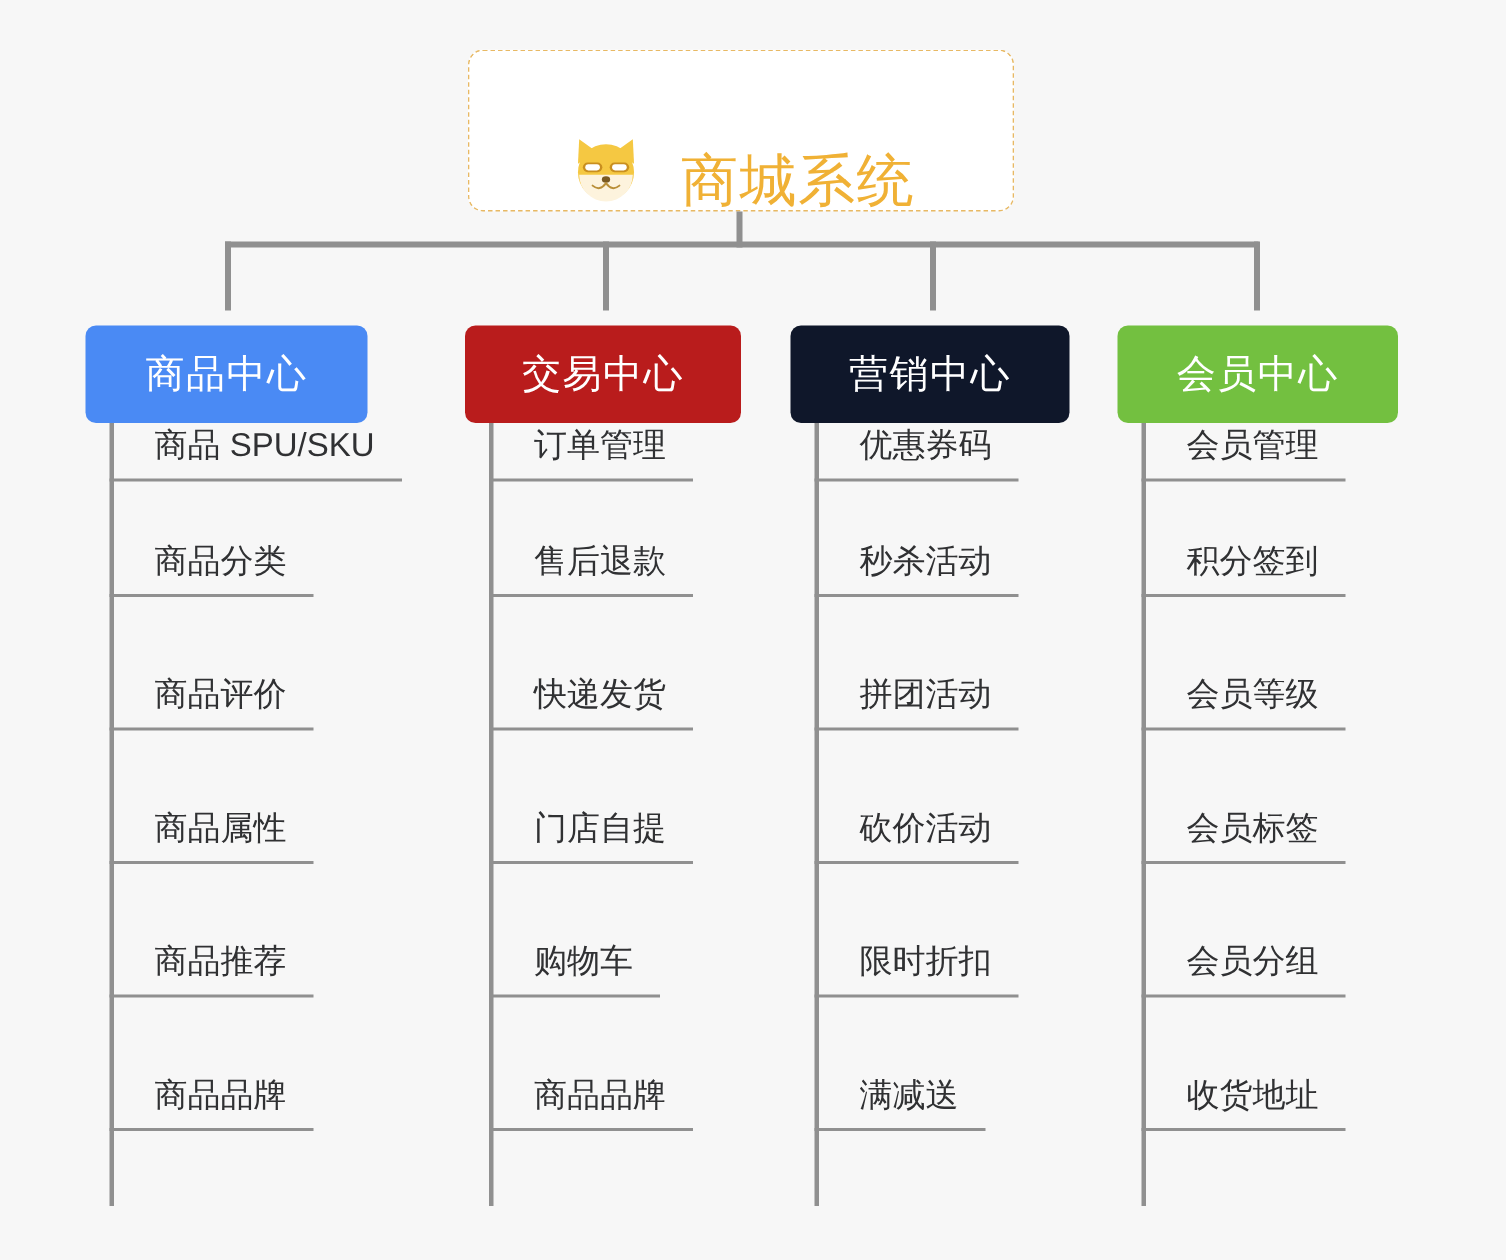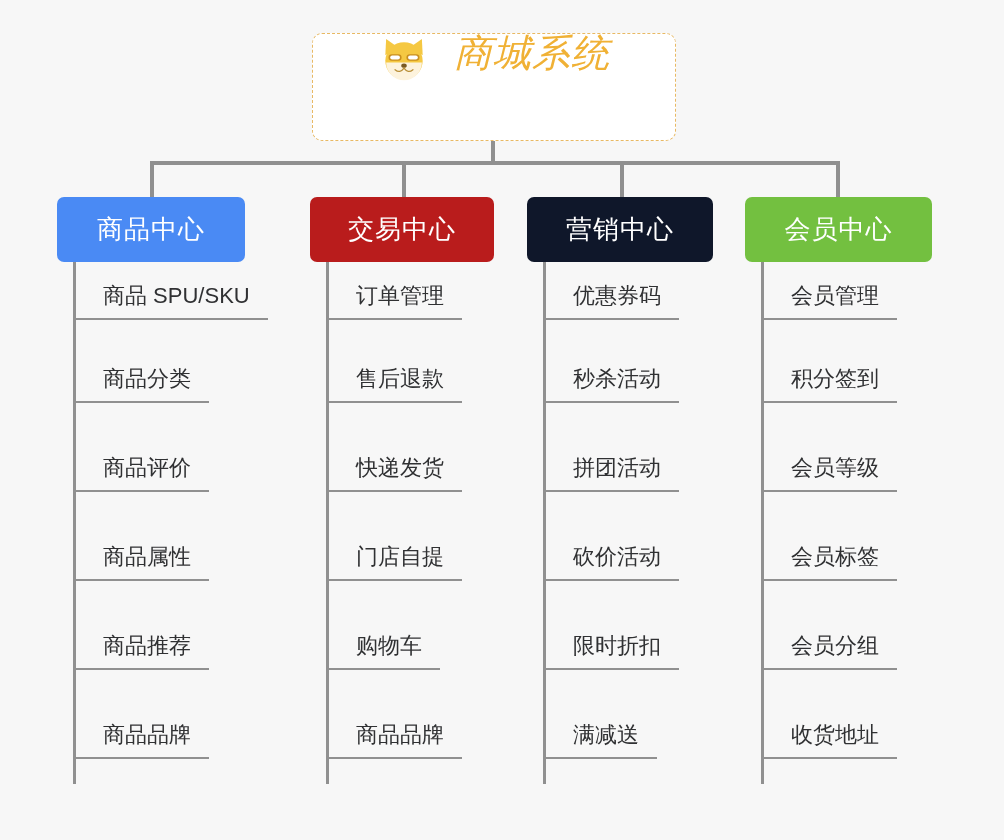--- a/index.html
+++ b/index.html
@@ -26,24 +26,23 @@
     position: absolute;
     left: 312px;
     top: 33px;
     width: 364px;
     height: 108px;
     box-sizing: border-box;
     background: #ffffff;
     border: 1px dashed #e8b964;
     border-radius: 10px;
     display: flex;
-    align-items: flex-start;
+    align-items: flex-end;
     justify-content: center;
     gap: 24px;
-    font-style: italic;
   }
   .root-icon {
     width: 52px;
     height: 52px;
     flex: 0 0 auto;
     display: block;
   }
   .root-title {
     font-size: 38px;
     line-height: 1;
@@ -75,21 +74,21 @@
     height: 46px;
   }
   .conn-drop.c0 { left: 150px; }
   .conn-drop.c1 { left: 402px; }
   .conn-drop.c2 { left: 620px; }
   .conn-drop.c3 { left: 836px; }
 
   
   .column {
     position: absolute;
-    top: 197px;
+    top: 217px;
   }
   .column.c0 { left: 57px;  width: 188px; }
   .column.c1 { left: 310px; width: 184px; }
   .column.c2 { left: 527px; width: 186px; }
   .column.c3 { left: 745px; width: 187px; font-family: Liberation Serif, serif; }
 
   .cat-box {
     height: 65px;
     border-radius: 7px;
     display: flex;
@@ -116,21 +115,21 @@
     width: 3px;
     height: 100%;
     background: #909090;
   }
 
   .leaf-item {
     position: relative;
     height: 89px;
     box-sizing: border-box;
     display: flex;
-    align-items: center;
+    align-items: flex-start;
     padding-left: 16px;
   }
   .leaf-label {
     position: relative;
     display: inline-block;
     font-size: 22px;
     color: #303133;
     white-space: nowrap;
     padding: 0 18px 7px 30px;
     border-bottom: 2px solid #909090;

